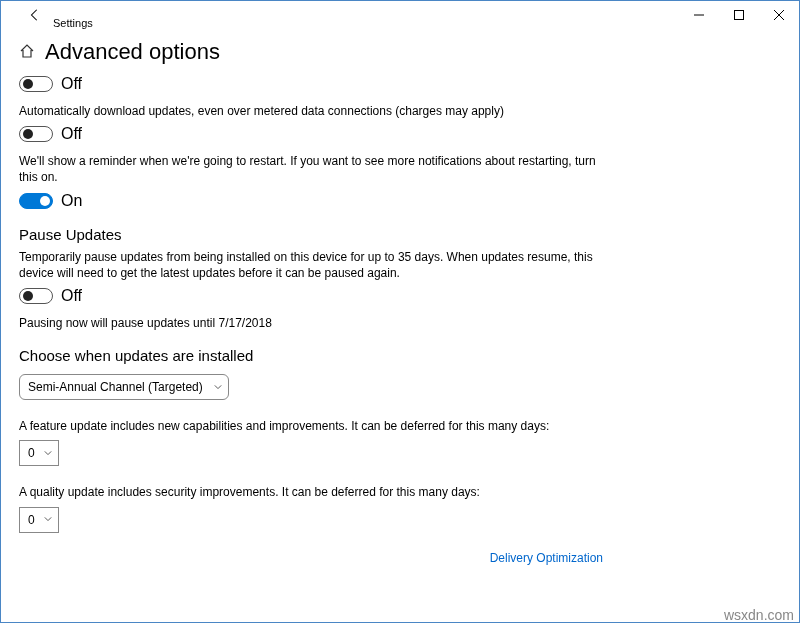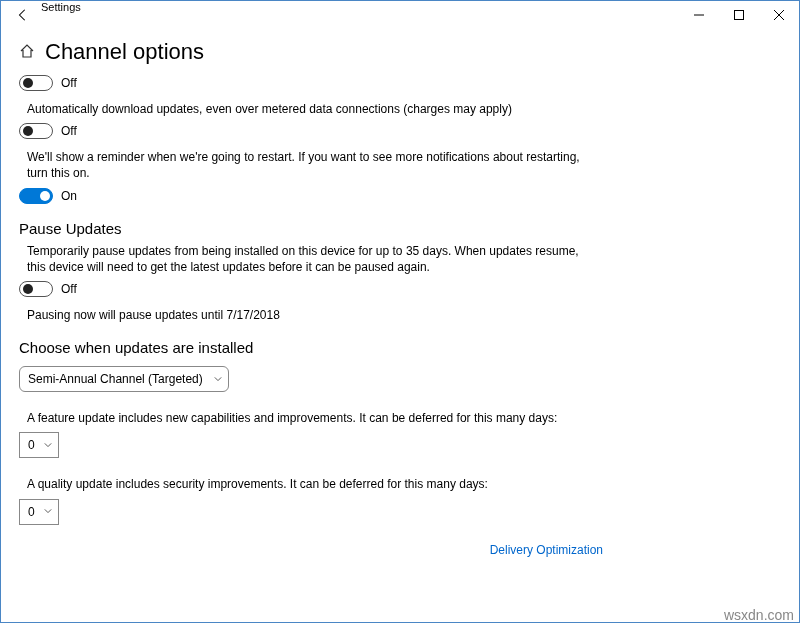--- a/index.html
+++ b/index.html
@@ -11,23 +11,24 @@
     background: #fff;
     width: 800px;
     height: 623px;
     overflow: hidden;
     border: 1px solid #4a86c5;
   }
   
   .titlebar {
     height: 28px;
     display: flex;
-    align-items: flex-start;
+    align-items: flex-end;
     padding: 0 0 0 8px;
     font-size: 11px;
+    margin-left: 12px;
   }
   .titlebar .back {
     width: 28px; height: 28px;
     display:flex;align-items:center;justify-content:center;
     font-size:14px;color:#000;
   }
   .titlebar .title { margin-left: 4px; }
   .titlebar .spacer { flex: 1; }
   .winbtn {
     width: 40px; height: 28px;
@@ -72,23 +73,23 @@
     top: 2px; left: 2.5px;
   }
   .toggle.on {
     background:#0078d7;
     border-color:#0078d7;
   }
   .toggle.on .knob {
     background:#fff;
     left: auto; right: 2.5px;
   }
-  .toggle-label { font-size:12px; }
-  
-  .desc { font-size:12px; margin: 6px 8px; line-height:1.35; }
+  .toggle-label { font-size:16px; }
+  
+  .desc { font-size:12px; margin: 6px 0; line-height:1.35; }
   .subhead { font-size:15px; font-weight:400; margin: 16px 0 6px 0; }
   
   .dropdown {
     display:inline-flex;align-items:center;justify-content:space-between;
     border:1px solid #888;
     height:26px;
     padding: 0 6px 0 8px;
     font-size:12px;
     background:#fff;
     min-width: 40px;
@@ -128,21 +129,21 @@
       </svg>
   </div>
 </div>
 
 <div class="header">
   <span class="home-icon">
     <svg width="16" height="16" viewBox="0 0 16 16">
         <path d="M2 8 L8 2 L14 8 M4 7 V14 H12 V7" stroke="#333" stroke-width="1.2" fill="none"></path>
       </svg>
   </span>
-  <span class="page-title">Channel options</span>
+  <span class="page-title">Advanced options</span>
 </div>
 
 <div class="body">
   <div class="main">
 
     
     <div class="toggle-row">
       <div class="toggle">
           <div class="knob"></div>
         </div>

